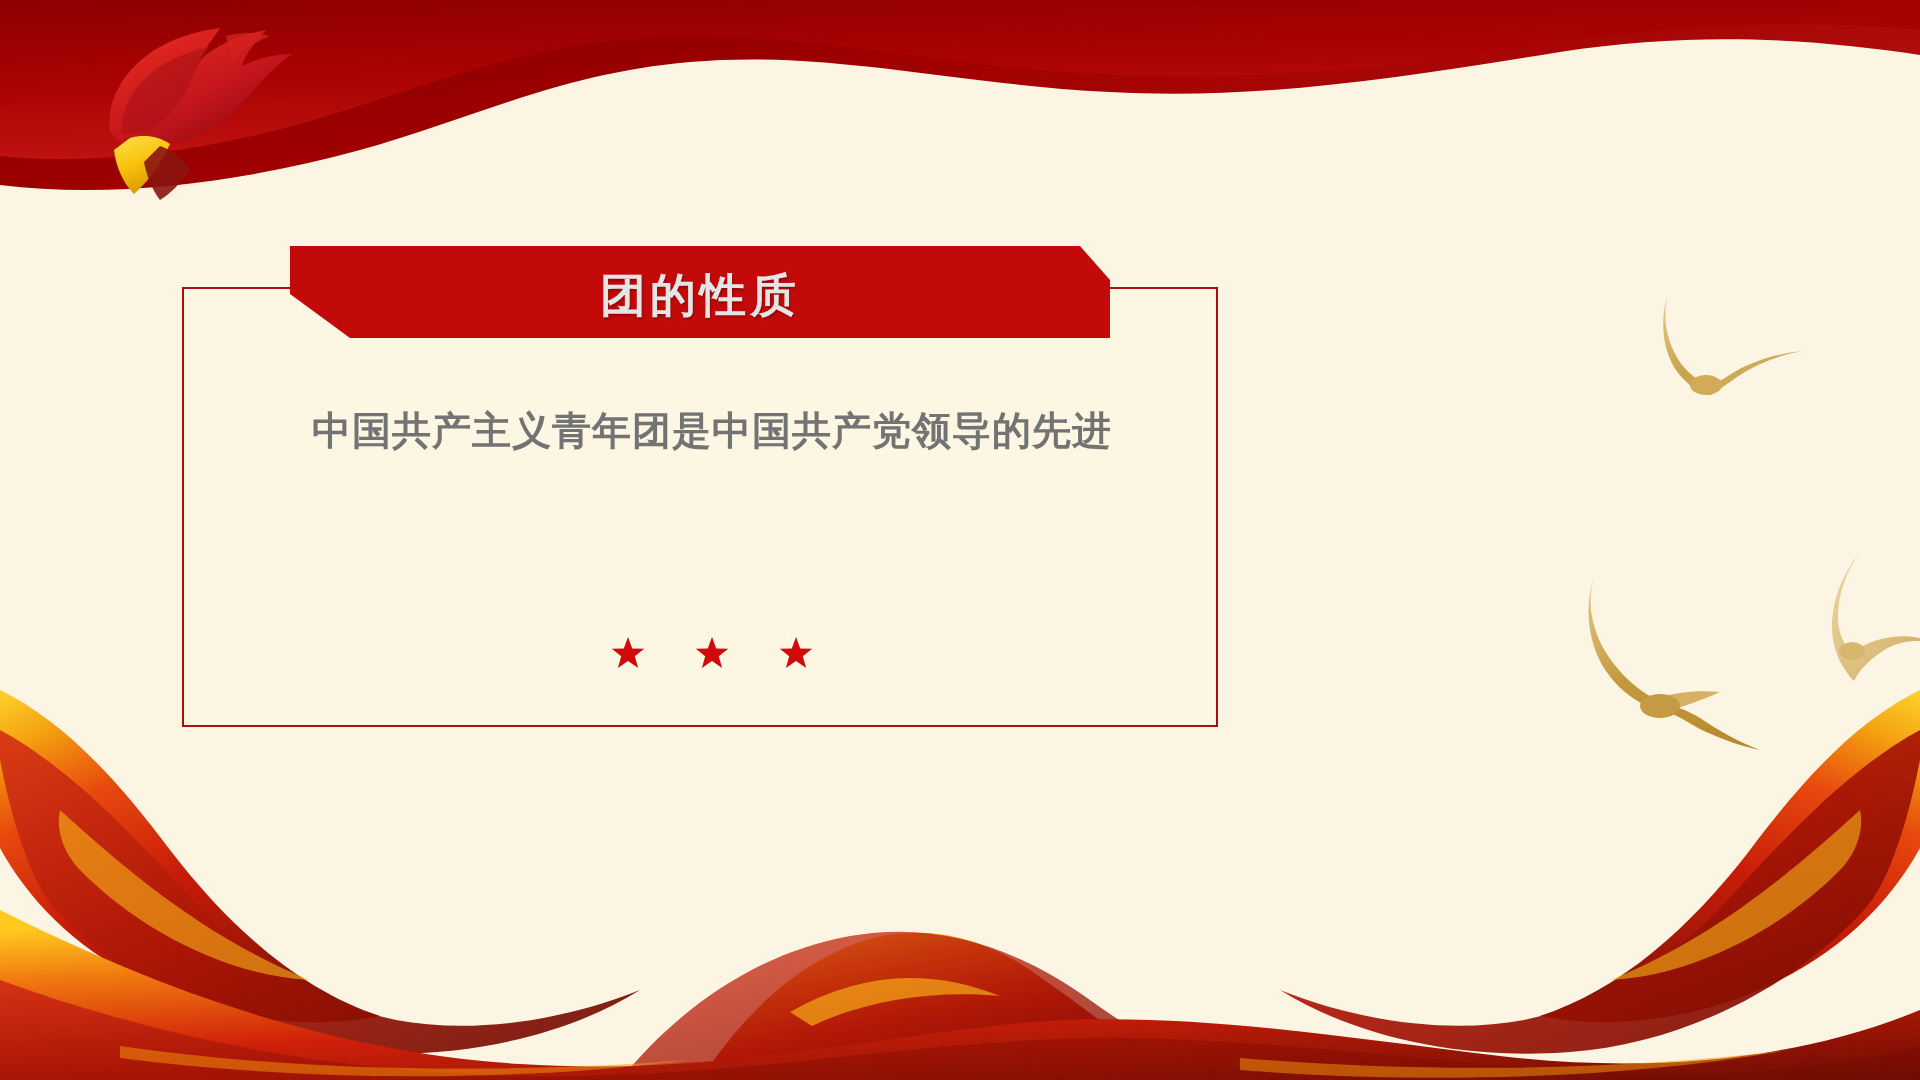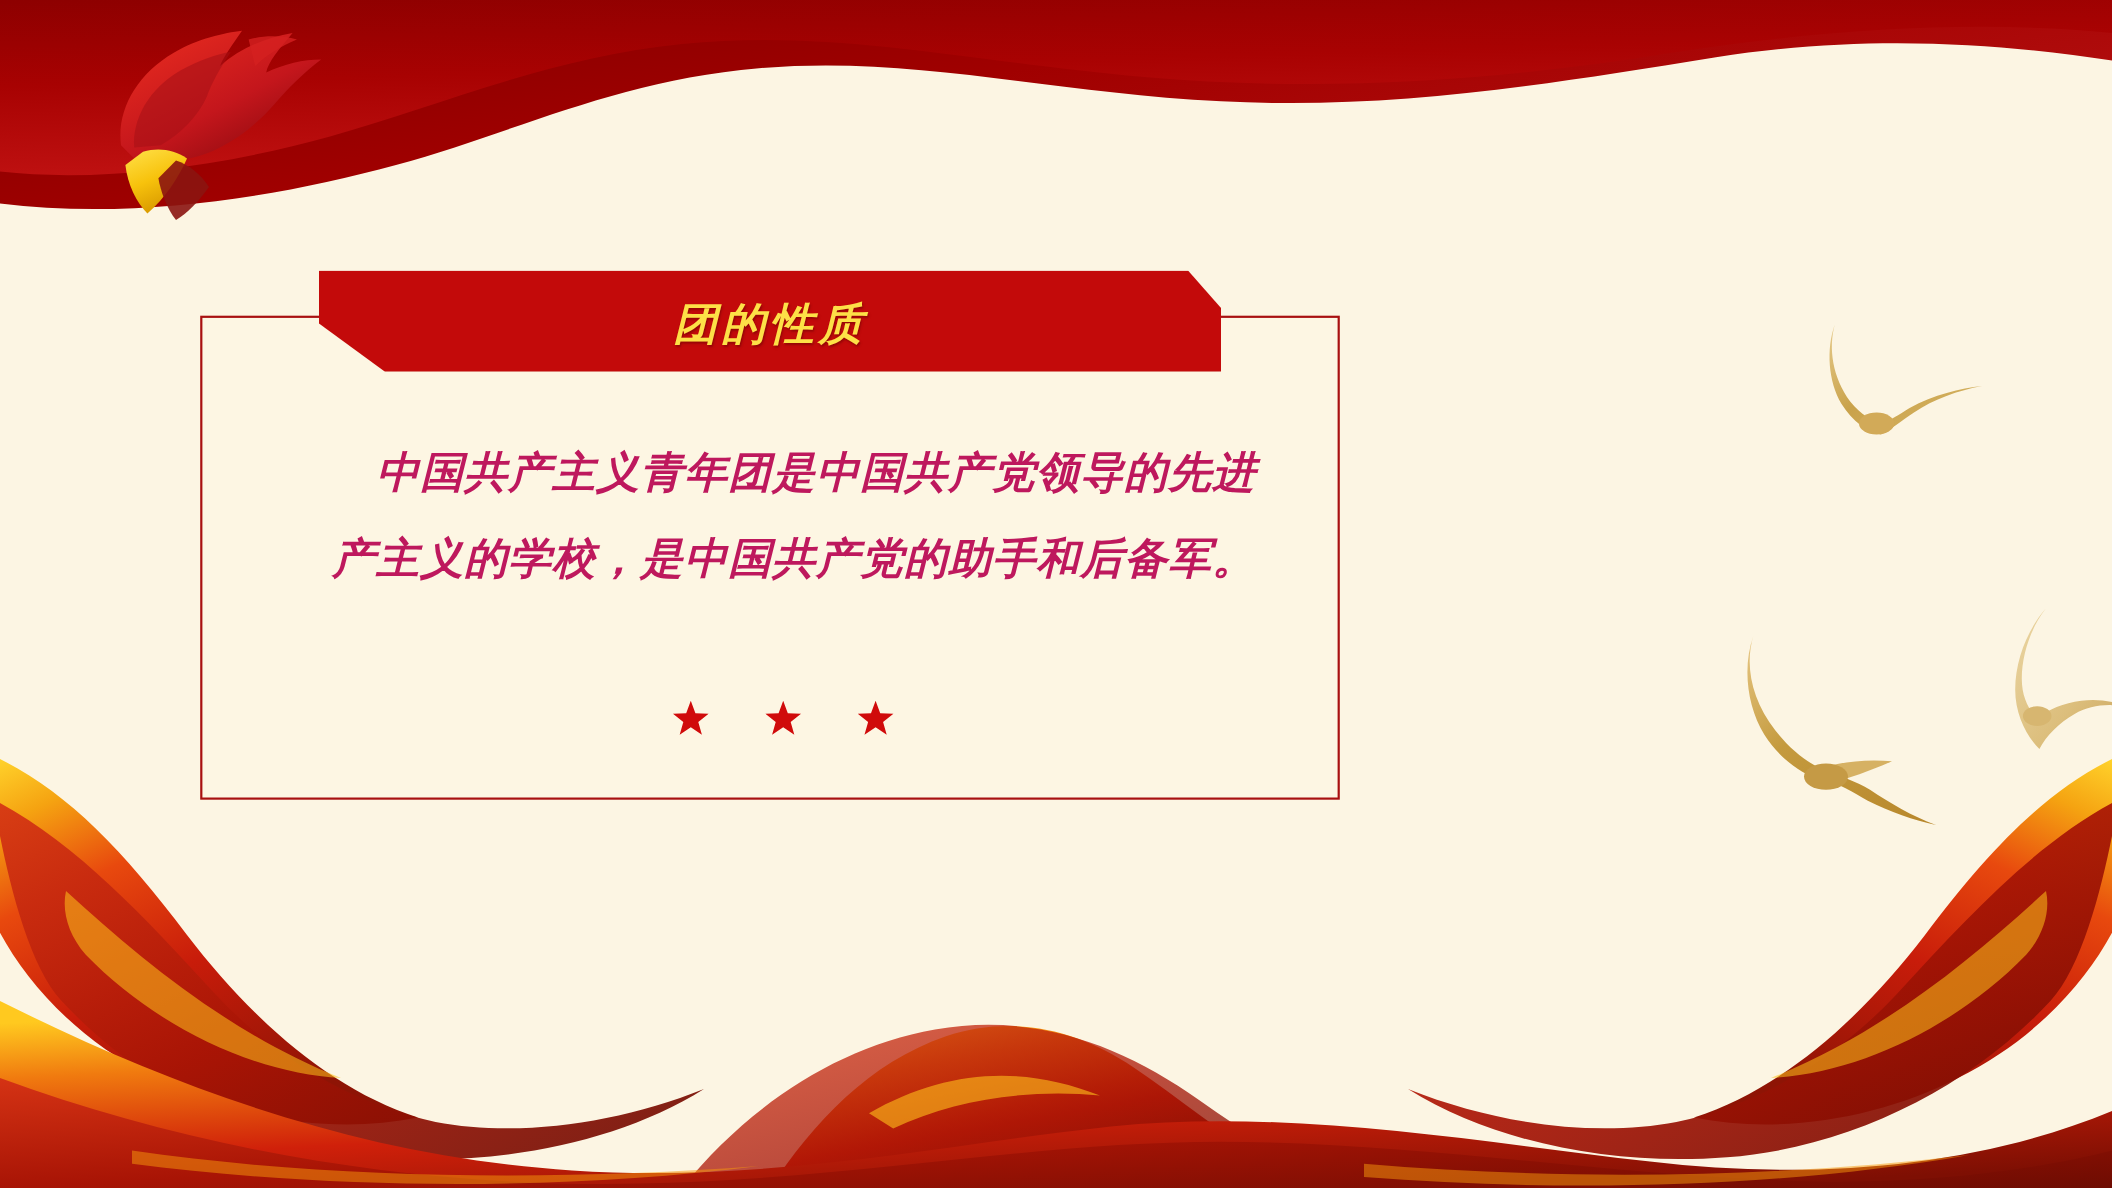--- a/index.html
+++ b/index.html
@@ -48,45 +48,43 @@
     position:absolute;
     left:290px;top:246px;
     width:820px;height:92px;
     background:#C30A0A;
     box-shadow:0 2px 6px rgba(120,0,0,0.25);
     -webkit-clip-path:polygon(0 0, 790px 0, 820px 34px, 820px 92px, 60px 92px, 0 48px);
     clip-path:polygon(0 0, 790px 0, 820px 34px, 820px 92px, 60px 92px, 0 48px);
     display:flex;align-items:center;justify-content:center;
   }
   .title-text{
-    color:#fde047;
-    font-size:40px;
+    color:#e5e5e5;
+    font-size:46px;
     font-weight:bold;
     letter-spacing:4px;
     line-height:1;
     text-shadow:1px 2px 2px rgba(90,0,0,0.45);
     margin-top:6px;
-    font-style:italic;
   }
 
   
   .body-wrap{
     position:absolute;
     left:282px;top:392px;
     width:860px;
   }
   .body-line{
-    color:#be185d;
+    color:#737373;
     font-size:39px;
     font-weight:bold;
     line-height:78px;
-    text-align:right;
+    text-align:center;
     letter-spacing:1px;
     white-space:nowrap;
-    font-style:italic;
   }
 
   
   .stars{
     position:absolute;
     left:282px;top:636px;
     width:860px;
     display:flex;align-items:center;justify-content:center;
     gap:50px;
   }
@@ -230,21 +228,20 @@
   <div class="card">
     <div class="card-inner"></div>
   </div>
 
   <div class="title-banner">
     <span class="title-text">团的性质</span>
   </div>
 
   <div class="body-wrap">
     <div class="body-line">中国共产主义青年团是中国共产党领导的先进</div>
-    <div class="body-line">产主义的学校，是中国共产党的助手和后备军。</div>
   </div>
 
   <div class="stars">
     <span class="star">
       <svg width="34" height="34" viewBox="0 0 34 34" xmlns="http://www.w3.org/2000/svg">
         <polygon points="17,1 21.2,12.4 33.2,12.8 23.8,20.3 27.1,31.9 17,25.1 6.9,31.9 10.2,20.3 0.8,12.8 12.8,12.4" fill="#D00B0B"></polygon>
       </svg>
     </span>
     <span class="star">
       <svg width="34" height="34" viewBox="0 0 34 34" xmlns="http://www.w3.org/2000/svg">

